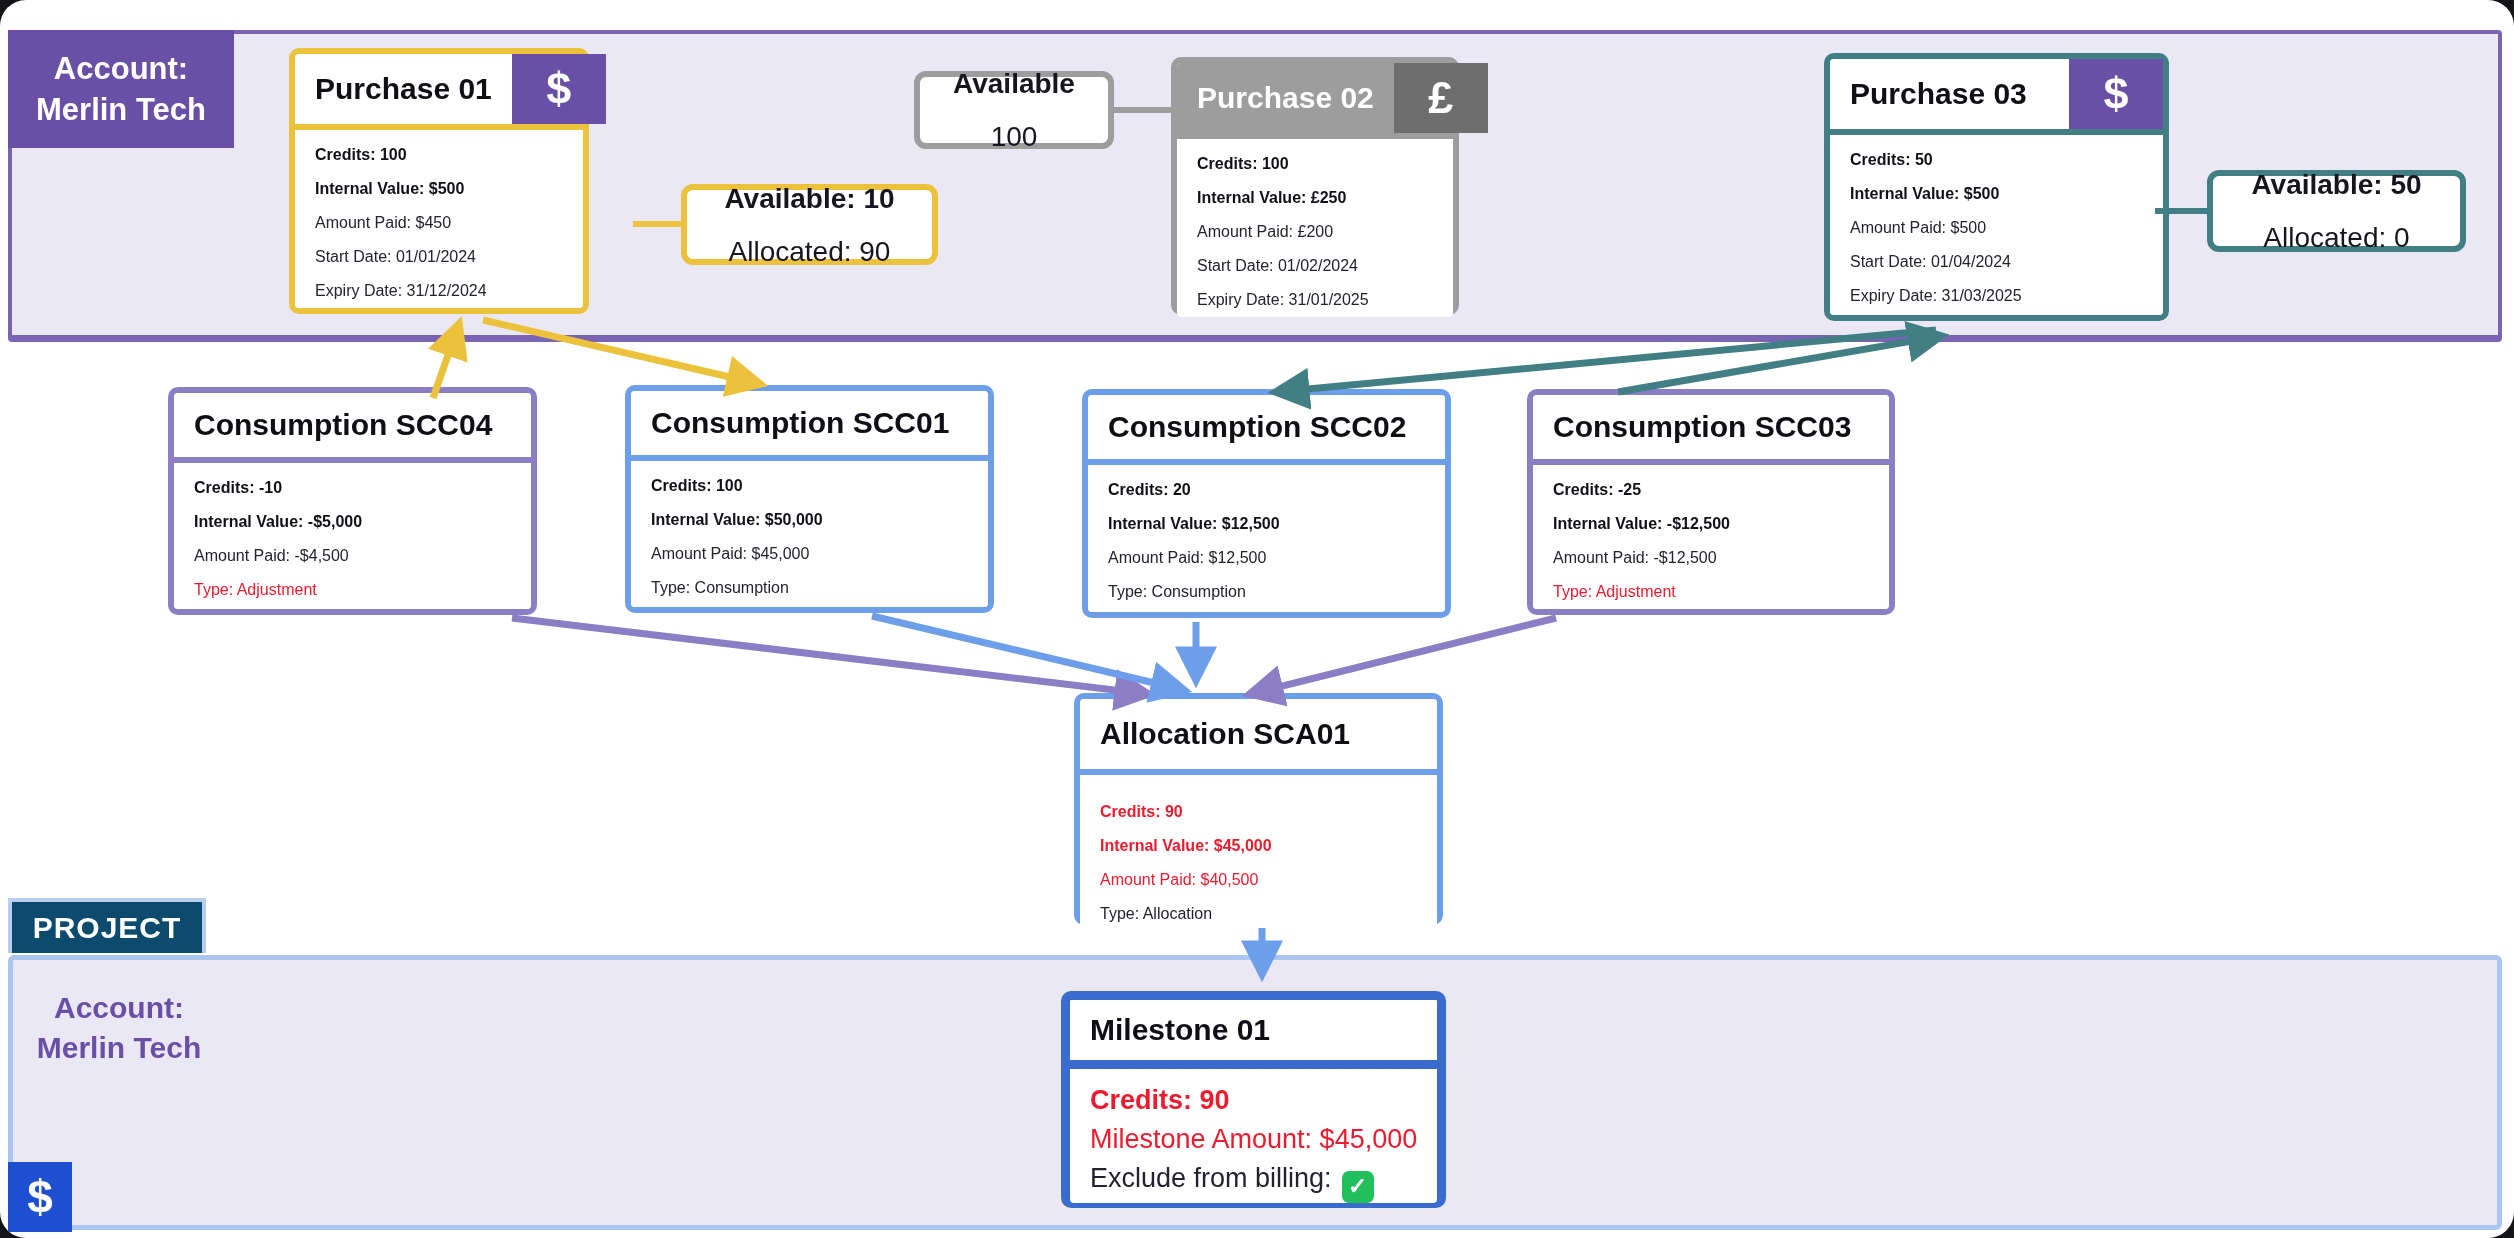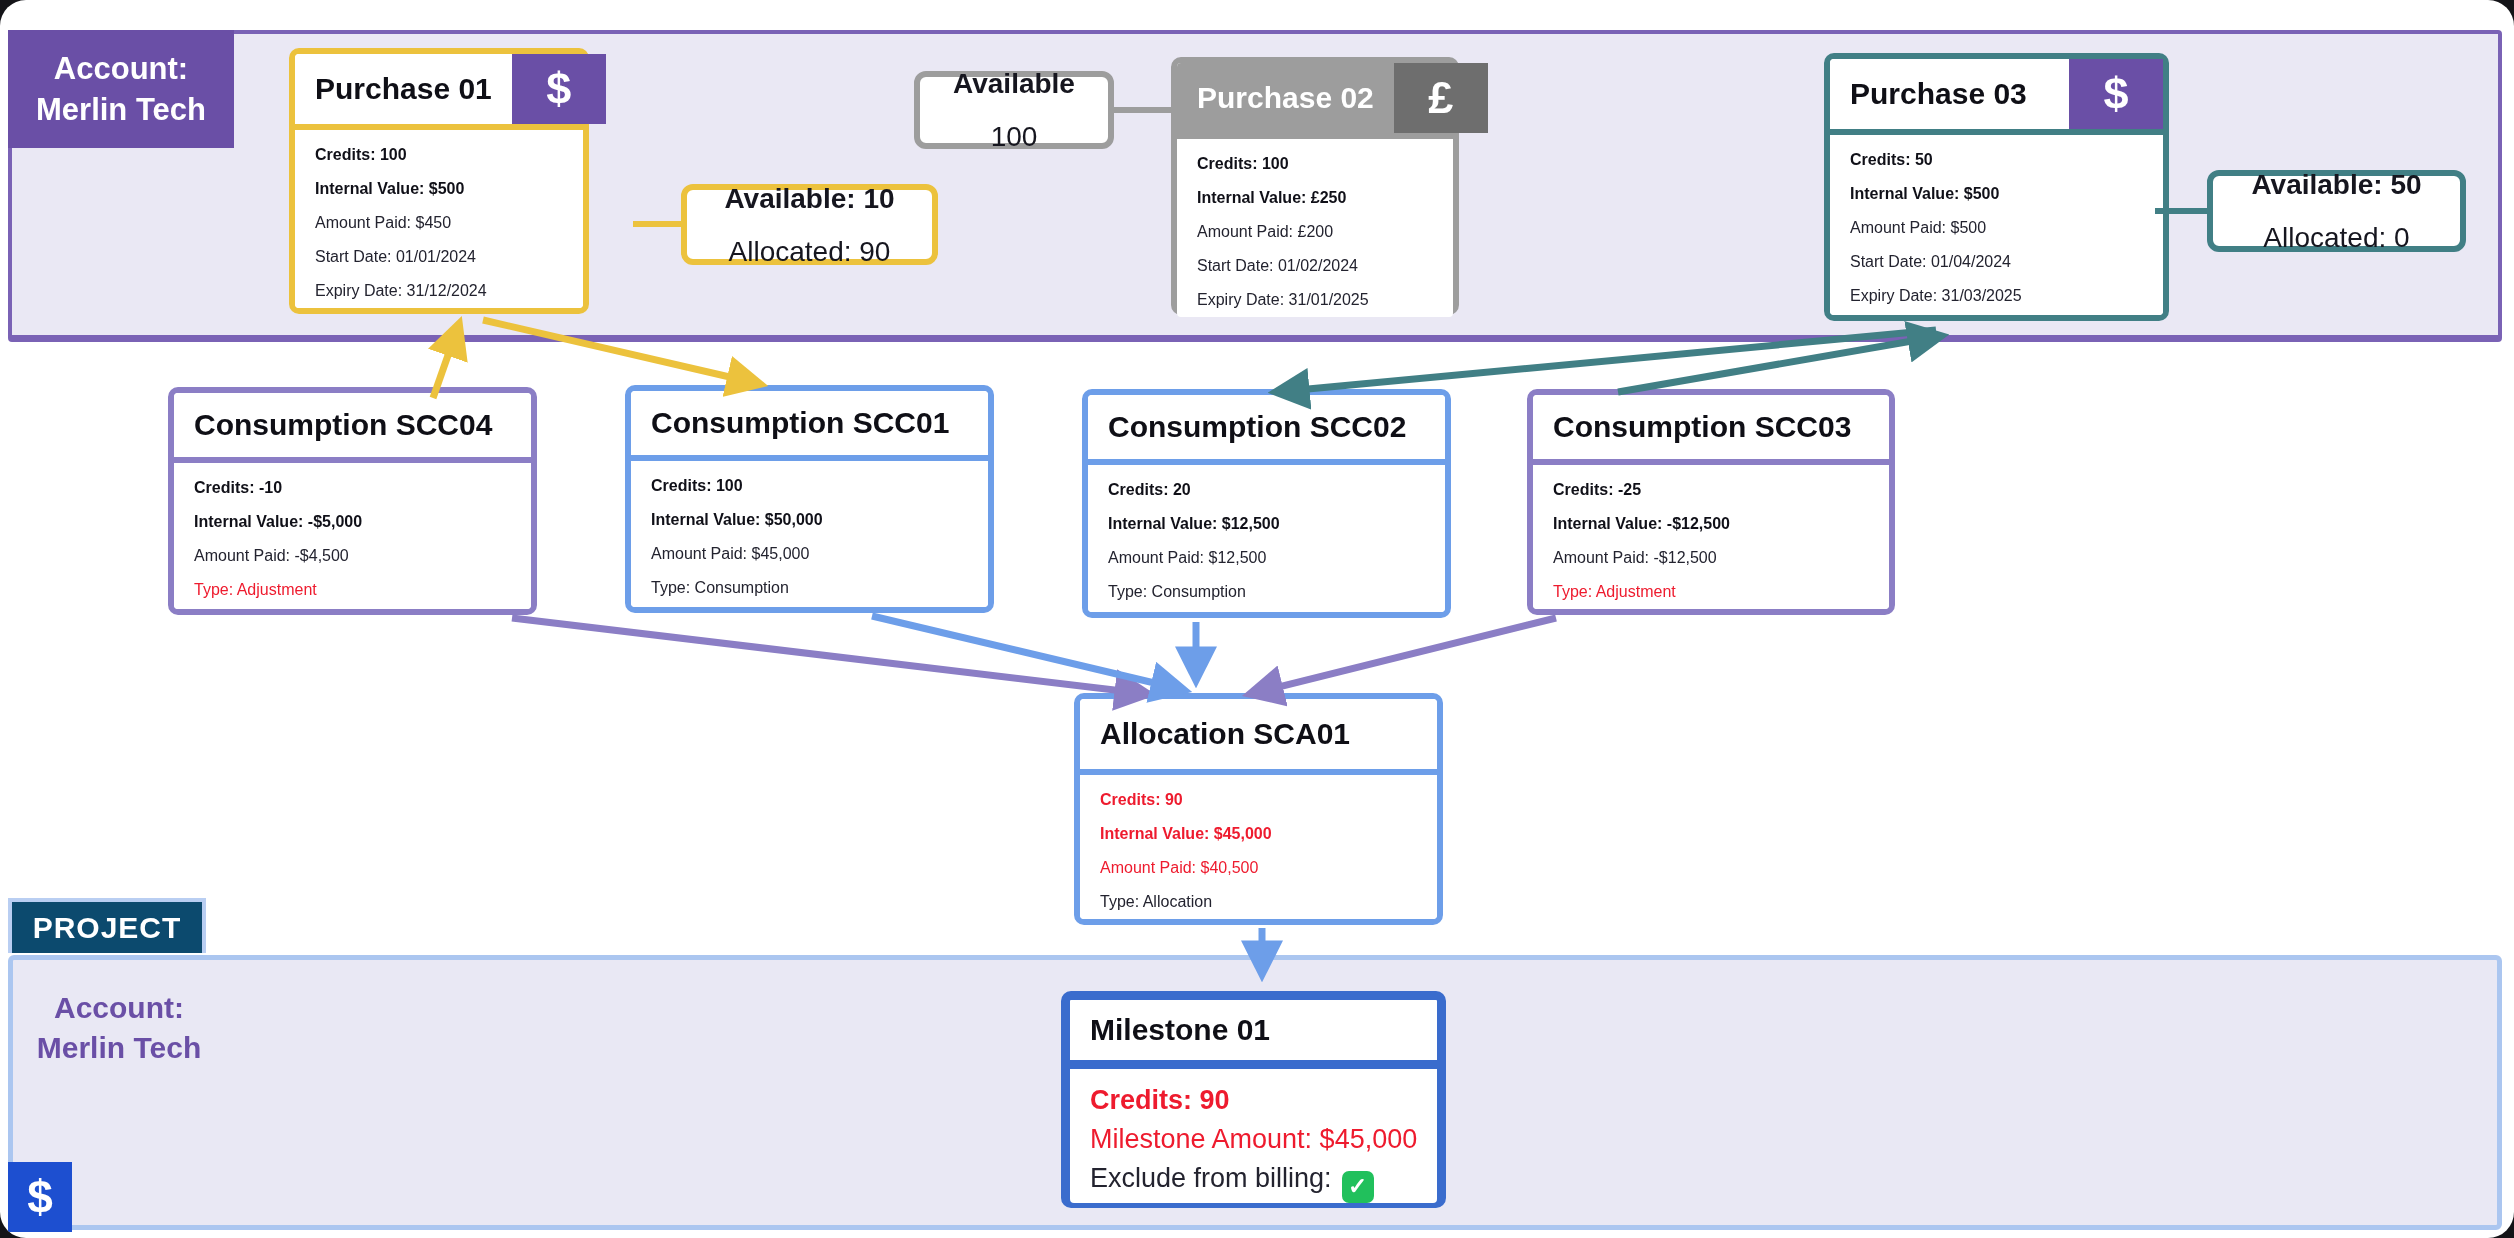--- a/index.html
+++ b/index.html
@@ -44,21 +44,21 @@
   #m01 .hdr{height:60px;border-bottom-width:9px;}
   #m01 .bod{font-size:27px;line-height:39px;padding-top:12px;}
   
   #p01{left:289px;top:48px;width:300px;height:266px;--c:#ecc23d;}
   #p02{left:1171px;top:57px;width:288px;height:258px;--c:#9d9d9d;}
   #p03{left:1812px;top:53px;width:345px;height:268px;margin-left:12px;--c:#417f85;}
   #scc04{left:168px;top:387px;width:369px;height:228px;--c:#8b7ec5;}
   #scc01{left:625px;top:385px;width:369px;height:228px;--c:#6d9ee9;}
   #scc02{left:1082px;top:389px;width:369px;height:229px;--c:#6d9ee9;}
   #scc03{left:1527px;top:389px;width:368px;height:226px;--c:#8b7ec5;}
-  #sca01{left:1074px;top:693px;width:369px;height:232px;--c:#6d9ee9;}
+  #sca01{left:1074px;top:693px;width:369px;height:232px;gap:12px;--c:#6d9ee9;}
   #m01{left:1061px;top:991px;width:385px;height:217px;--c:#3a6ccd;}
   
   .pill{position:absolute;background:#fff;border:6px solid var(--c);border-radius:12px;box-sizing:border-box;
     display:flex;flex-direction:column;align-items:center;justify-content:center;font-size:28px;line-height:37px;
     color:#16161f;z-index:10;white-space:nowrap;gap:16px;}
   .pill .l1{font-weight:700;}
   #avail100{left:914px;top:71px;width:200px;height:78px;--c:#9d9d9d;}
   #avail10{left:681px;top:184px;width:257px;height:81px;text-align:right;--c:#ecc23d;}
   #avail50{left:2207px;top:170px;width:259px;height:82px;--c:#417f85;}
   

